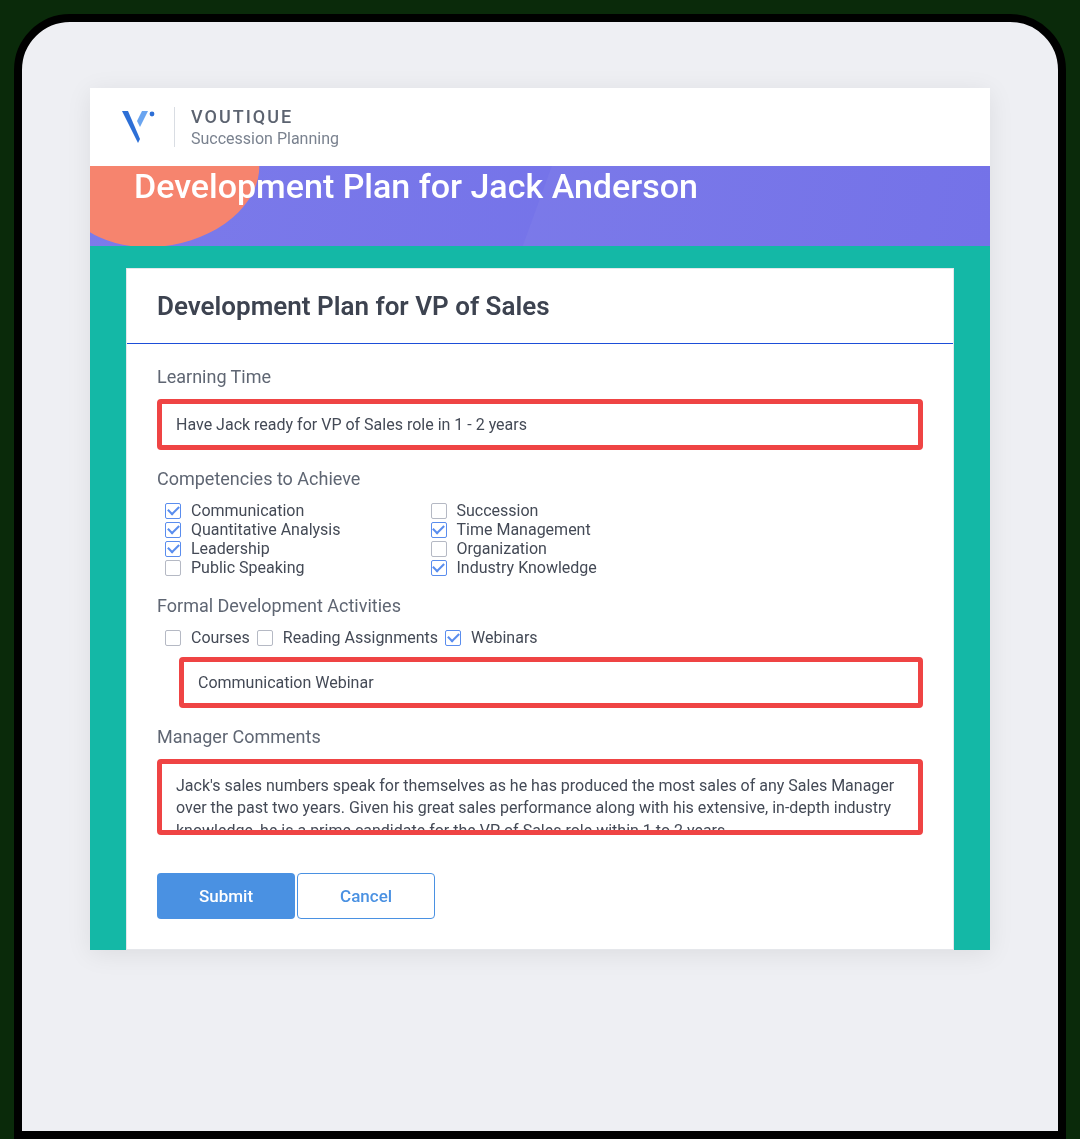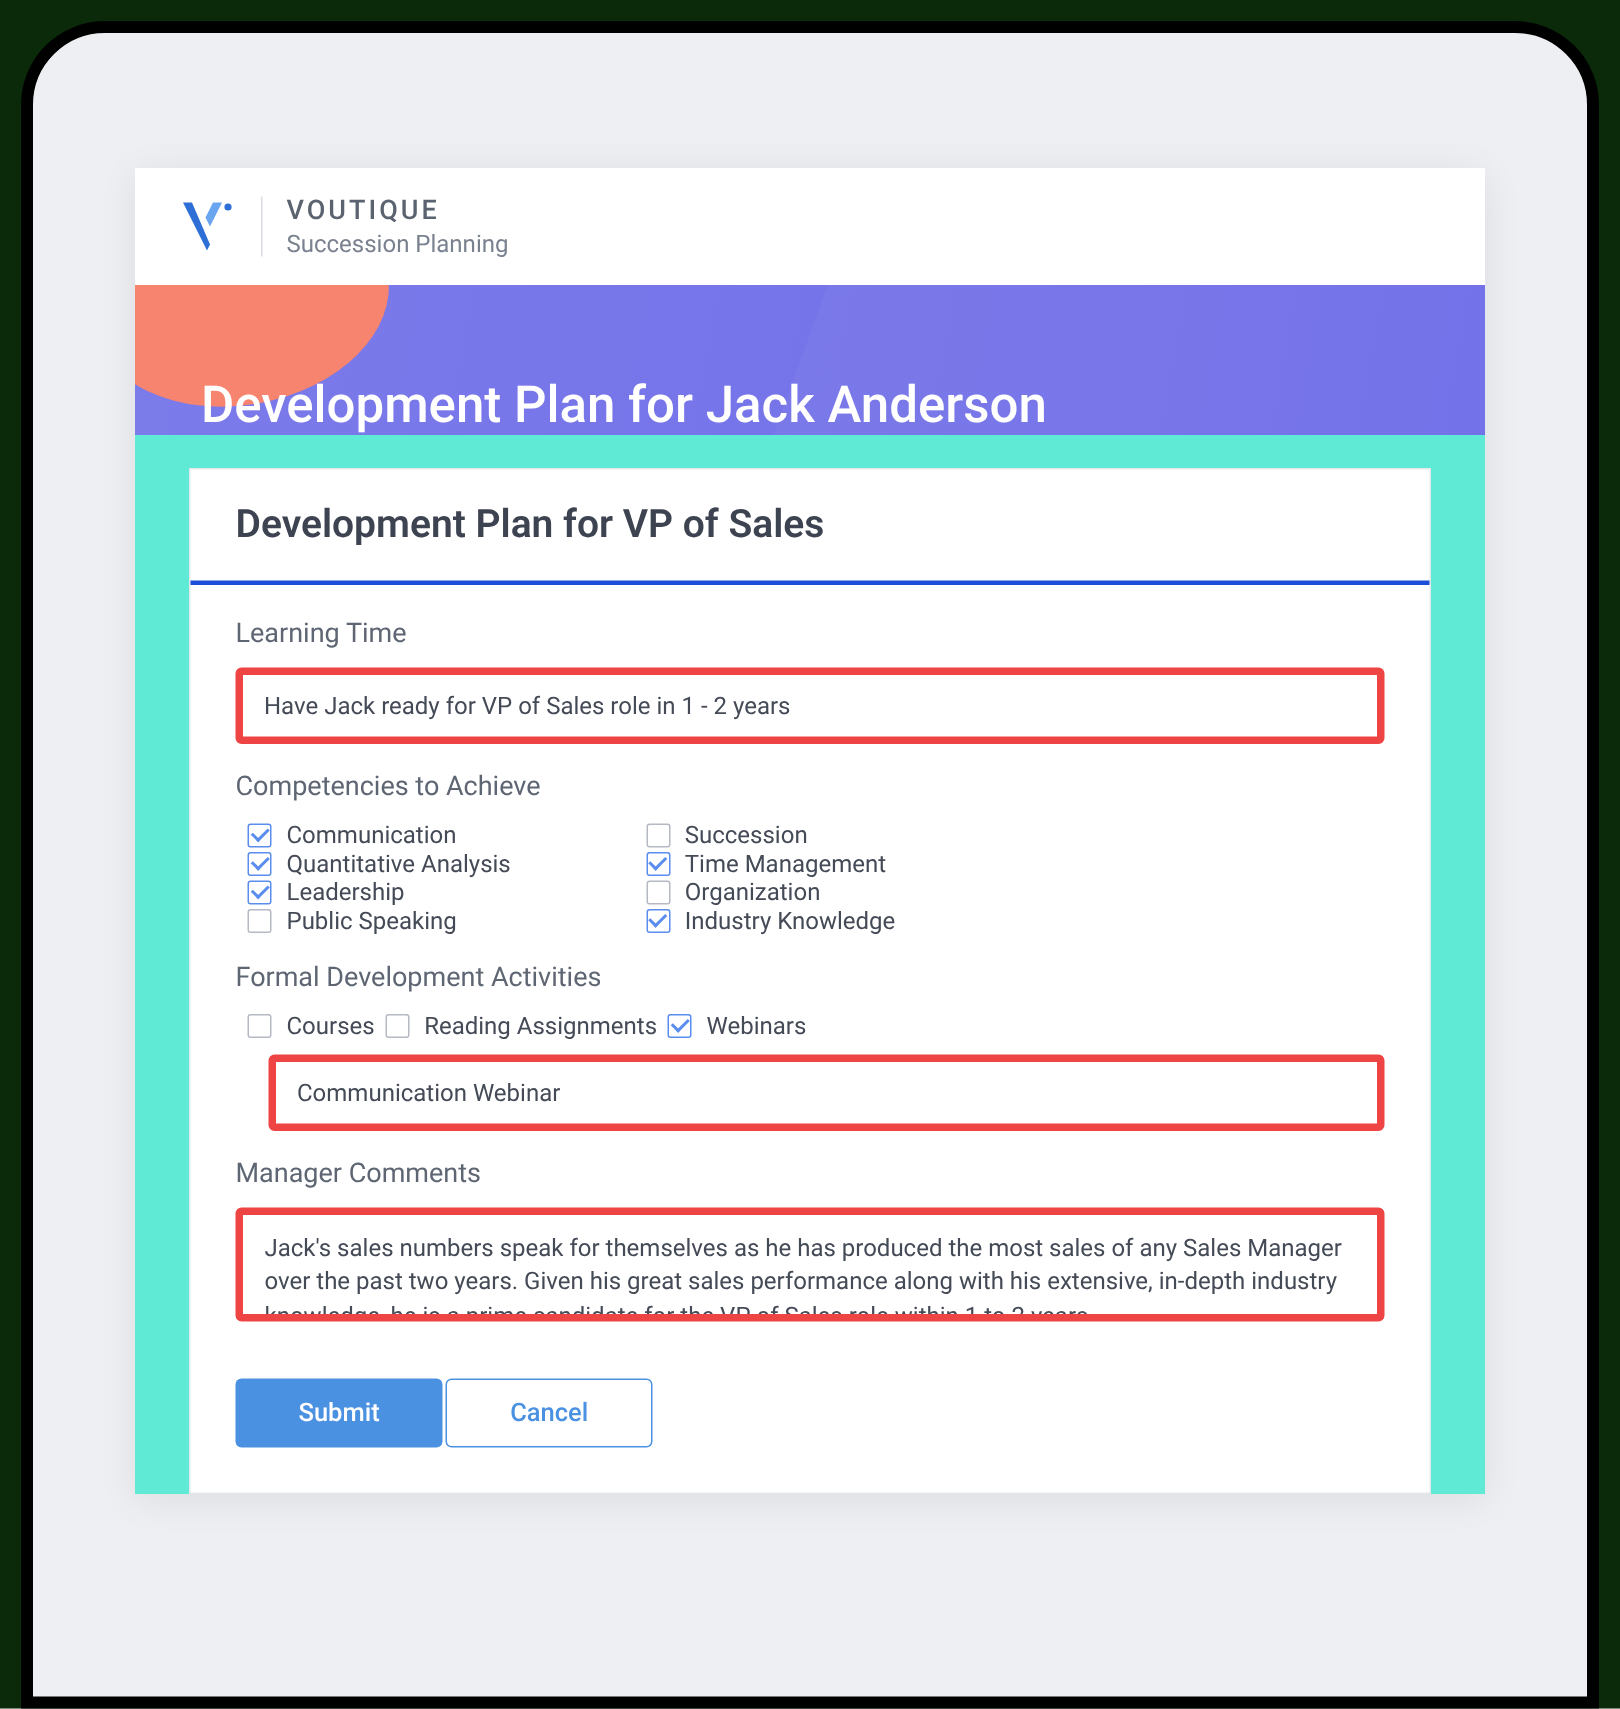--- a/index.html
+++ b/index.html
@@ -19,23 +19,22 @@
       background: #EEEFF3;
       border-radius: 56px 56px 0 0;
       border: 8px solid #000;
       overflow: hidden;
     }
     .app {
       position: absolute;
       top: 66px;
       left: 68px;
       right: 68px;
-      background: #5eead4;
+      background: #14b8a6;
       box-shadow: 0 4px 24px rgba(0,0,0,0.08);
-      margin-top: 24px;
     }
     .topbar {
       display: flex;
       align-items: center;
       padding: 18px 28px;
       gap: 16px;
       background: #fff;
     }
     .logo-mark {
       width: 40px;
@@ -53,25 +52,25 @@
       color: #5c6370;
       font-weight: 500;
     }
     .brand-sub {
       font-size: 16px;
       color: #7a828f;
       margin-top: 2px;
     }
     .banner {
       position: relative;
-      height: 100px;
+      height: 80px;
       background: linear-gradient(100deg, #7C7BEA 0%, #6F6DE8 100%);
       overflow: hidden;
       display: flex;
-      align-items: flex-end;
+      align-items: flex-start;
       padding-left: 44px;
     }
     .banner::before {
       content: '';
       position: absolute;
       top: -60px;
       left: -30px;
       width: 200px;
       height: 140px;
       background: #F6846E;
@@ -95,21 +94,21 @@
       font-weight: 500;
       z-index: 2;
     }
     .card {
       margin: 22px 36px 0 36px;
       background: #fff;
       border: 1px solid #e5e7eb;
     }
     .card-header {
       padding: 22px 30px;
-      border-bottom: 3px solid #1d4ed8;
+      border-bottom: 1px solid #1d4ed8;
     }
     .card-title {
       font-size: 26px;
       font-weight: 600;
       color: #3d4350;
     }
     .card-body {
       padding: 22px 30px 30px 30px;
     }
     .section-label {

